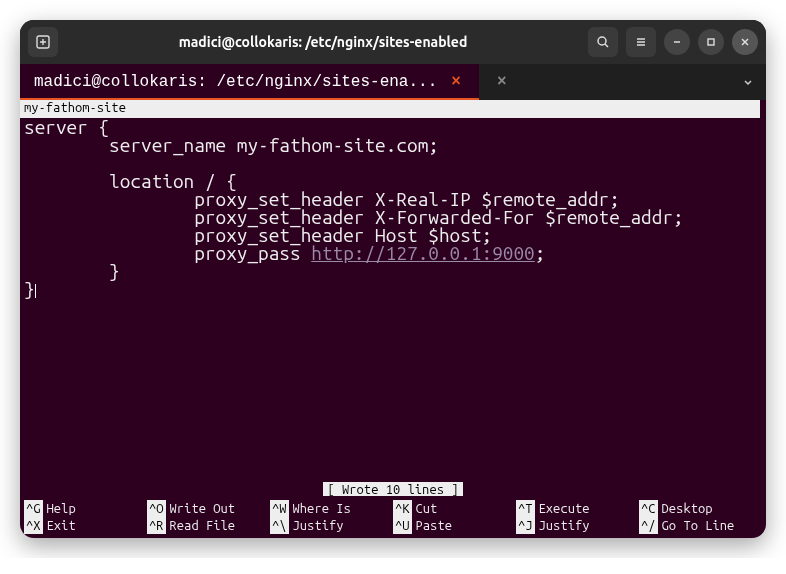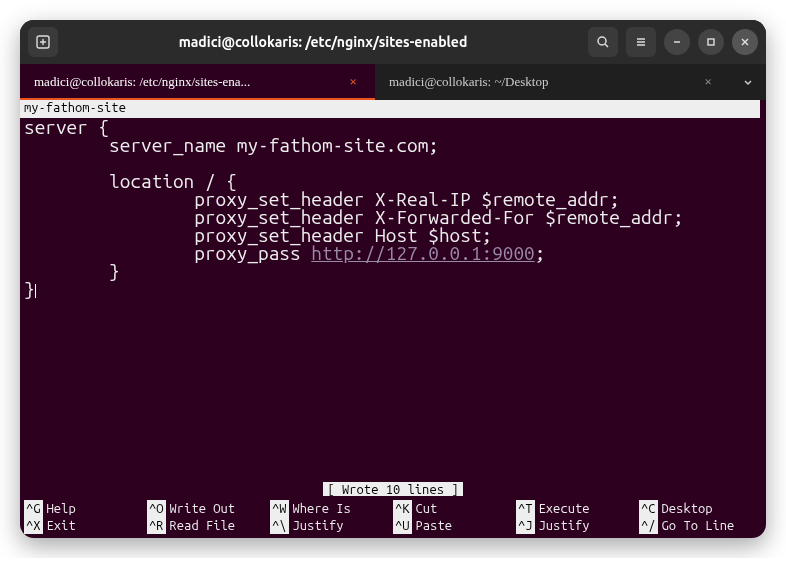--- a/index.html
+++ b/index.html
@@ -50,22 +50,23 @@
       height: 36px;
       display: flex;
       align-items: stretch;
     }
     .tab {
       flex: 1;
       display: flex;
       align-items: center;
       padding: 0 14px;
       color: #ccc;
-      font-family: Liberation Serif, serif;
-      font-size: 13px;
+      font-family: Liberation Mono, monospace;
+      font-size: 16px;
+      gap: 10px;
       cursor: pointer;
       position: relative;
     }
     .tab.active {
       background: #2c001e;
       color: #fff;
     }
     .tab.active::after {
       content: '';
       position: absolute;
@@ -187,21 +188,20 @@
       </div>
     </div>
   </div>
 
   <div class="tabbar">
     <div class="tab active">
       <span class="label">madici@collokaris: /etc/nginx/sites-ena...</span>
       <span class="close-x">×</span>
     </div>
     <div class="tab">
-      <span class="label">madici@collokaris: ~/Desktop</span>
       <span class="close-x">×</span>
     </div>
     <div class="tab-dropdown">
       <svg width="12" height="12" viewBox="0 0 12 12">
           <polyline points="3,5 6,8 9,5" fill="none" stroke="#ccc" stroke-width="1.5"></polyline>
         </svg>
     </div>
   </div>
 
   <div class="nano-header">

